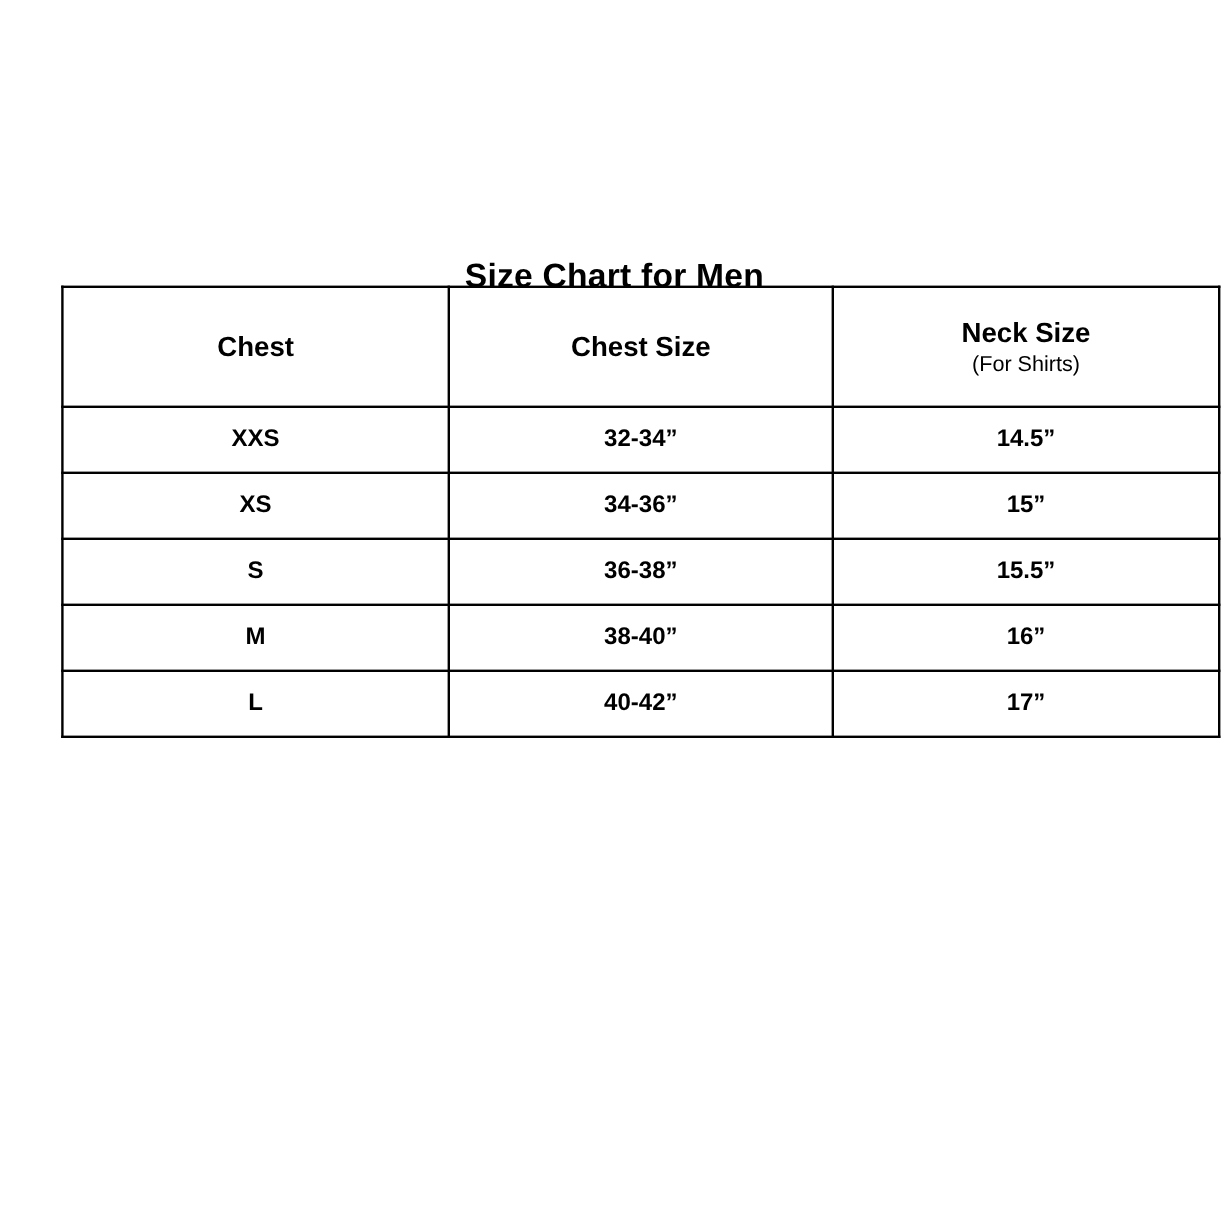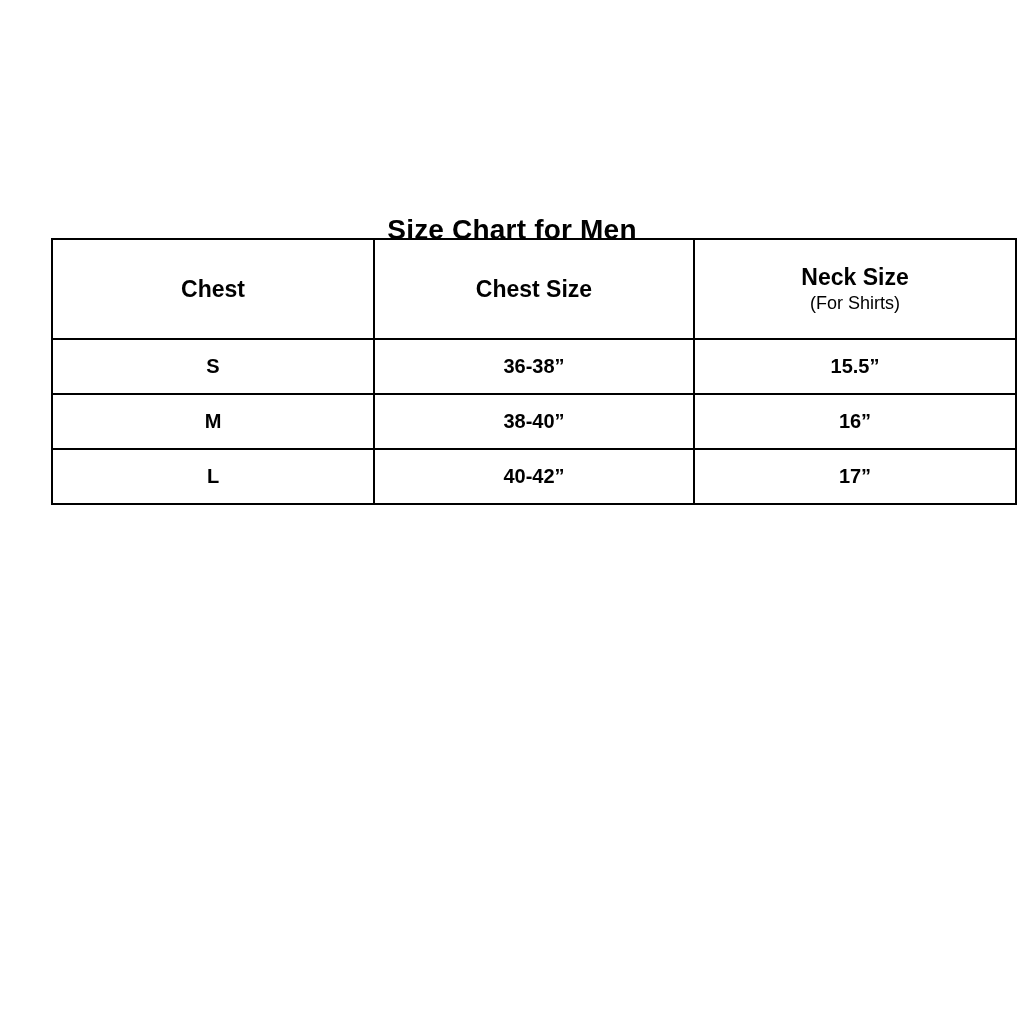--- a/index.html
+++ b/index.html
@@ -90,20 +90,30 @@
             <span>Chest Size</span>
           </th>
           <th class="col-neck">
             <span>Neck Size</span>
             <span class="subline">(For Shirts)</span>
           </th>
         </tr>
       </thead>
       <tbody>
         <tr>
+          <td>XXS</td>
+          <td>32-34”</td>
+          <td>14.5”</td>
+        </tr>
+        <tr>
+          <td>XS</td>
+          <td>34-36”</td>
+          <td>15”</td>
+        </tr>
+        <tr>
           <td>S</td>
           <td>36-38”</td>
           <td>15.5”</td>
         </tr>
         <tr>
           <td>M</td>
           <td>38-40”</td>
           <td>16”</td>
         </tr>
         <tr>

